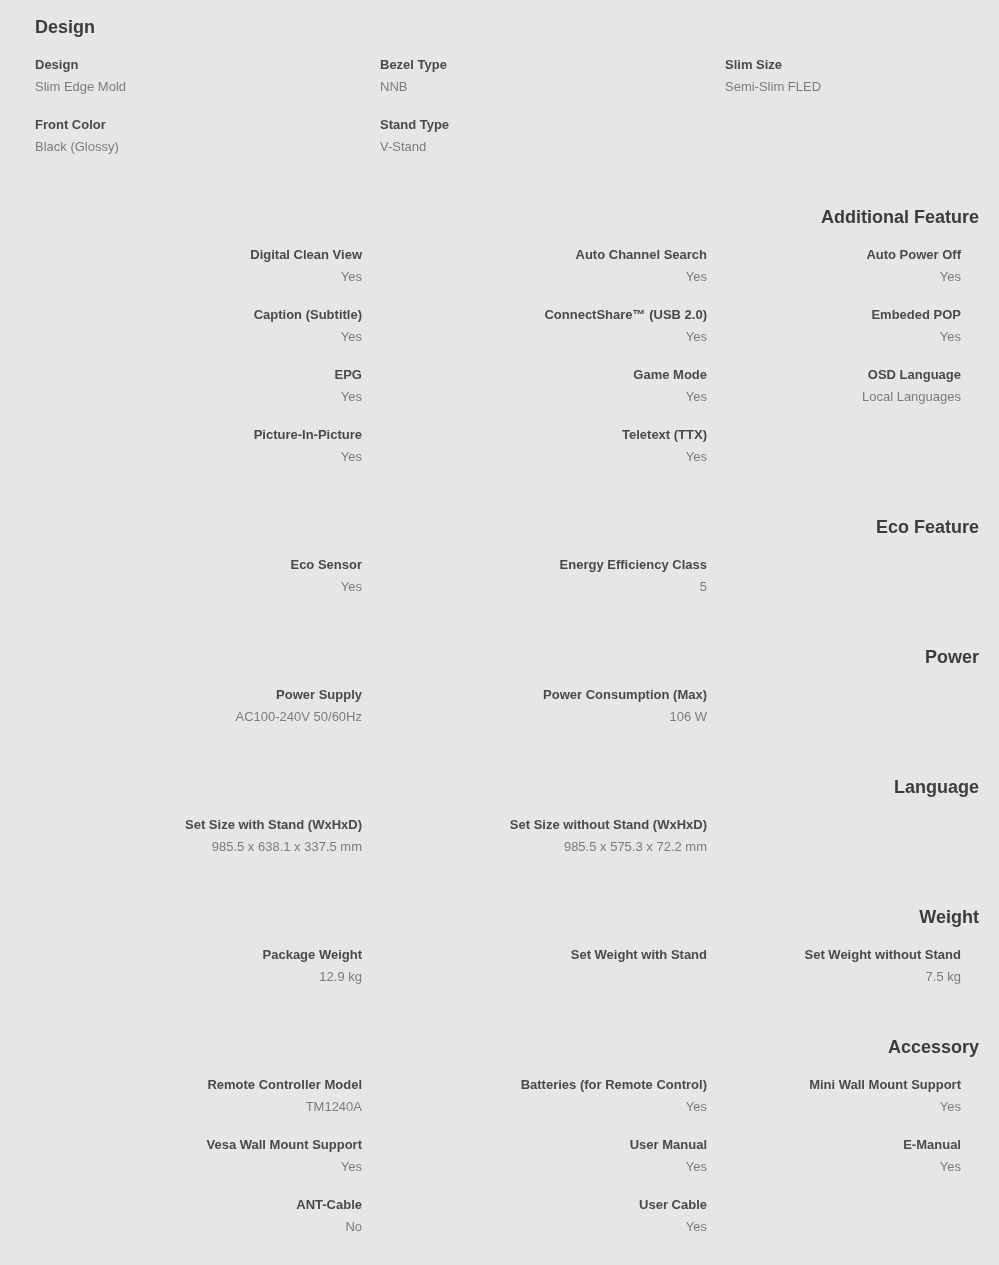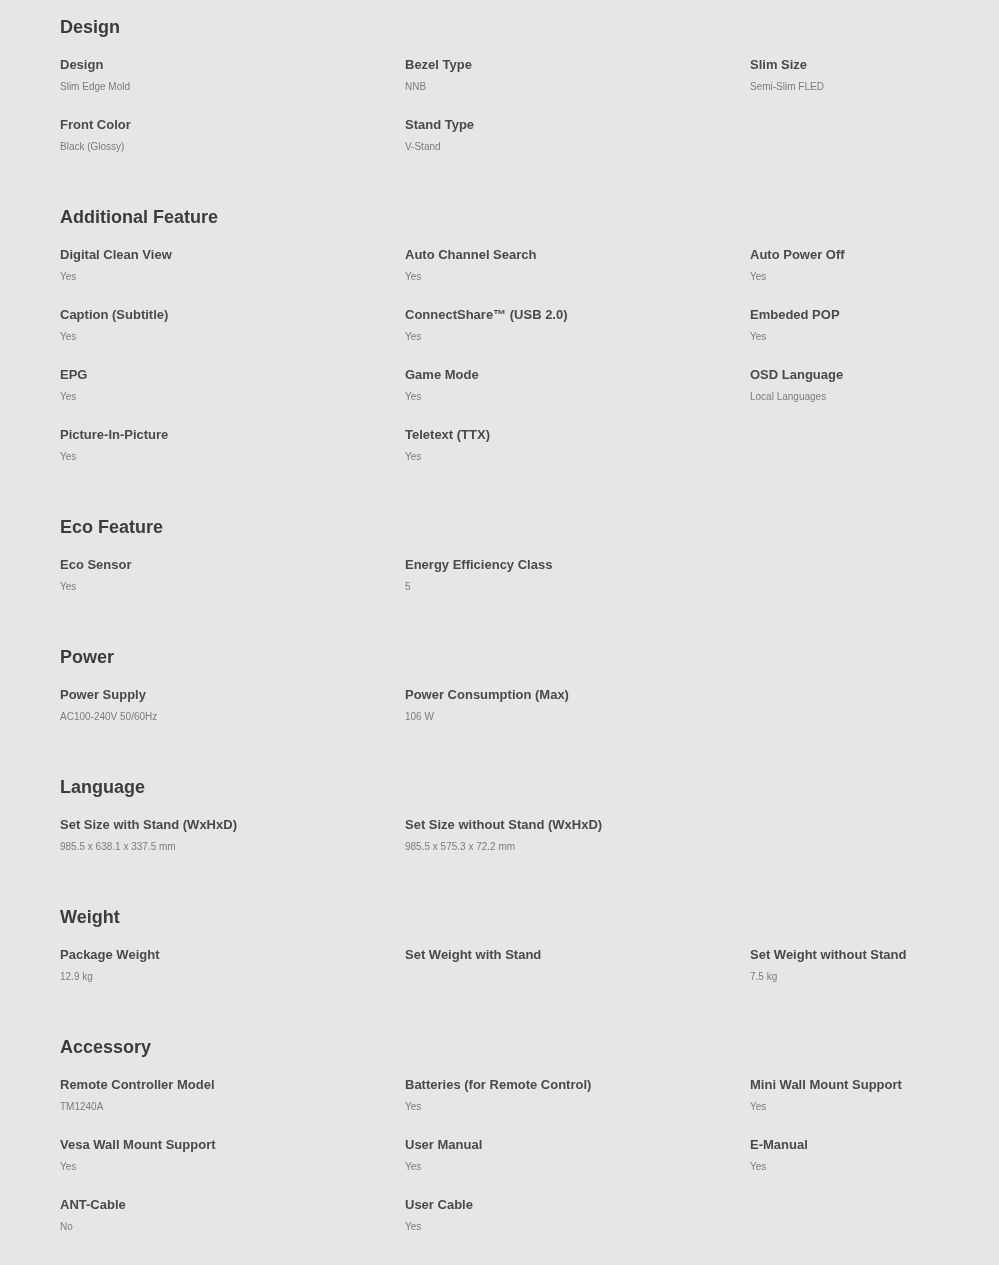--- a/index.html
+++ b/index.html
@@ -11,24 +11,24 @@
   * { box-sizing: border-box; }
   html, body { margin: 0; padding: 0; }
   body {
     width: 999px;
     min-height: 1265px;
     background: var(--bg);
     font-family: "Liberation Sans", sans-serif;
     -webkit-font-smoothing: antialiased;
   }
   .spec-page {
-    padding: 17px 20px 30px 60px;
+    padding: 17px 20px 30px 35px;
   }
   .spec-section { margin: 0; }
-  .spec-section + .spec-section { margin-top: 52px; }
+  .spec-section + .spec-section { margin-top: 52px; text-align: right; }
   .section-title {
     font-size: 18px;
     line-height: 20px;
     font-weight: 700;
     color: var(--heading);
     margin: 0 0 20px 0;
   }
   .items-grid {
     display: grid;
     grid-template-columns: 345px 345px auto;
@@ -37,21 +37,21 @@
   }
   .spec-item { padding-right: 18px; }
   .spec-label {
     font-size: 13px;
     line-height: 16px;
     font-weight: 700;
     color: var(--label);
     margin: 0 0 6px 0;
   }
   .spec-value {
-    font-size: 10px;
+    font-size: 13px;
     line-height: 16px;
     font-weight: 400;
     color: var(--value);
   }
 </style>
 </head>
 <body>
 
 <div class="spec-page" id="sections-root">
   <section class="spec-section">

